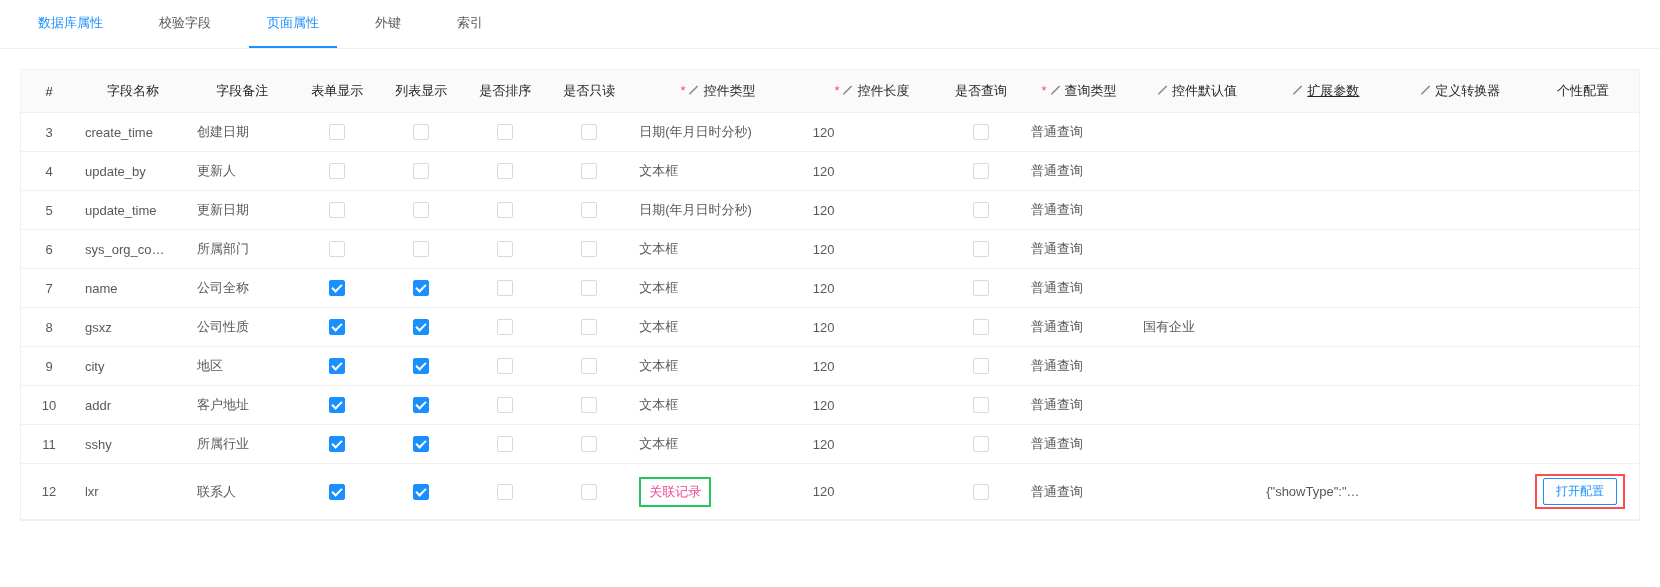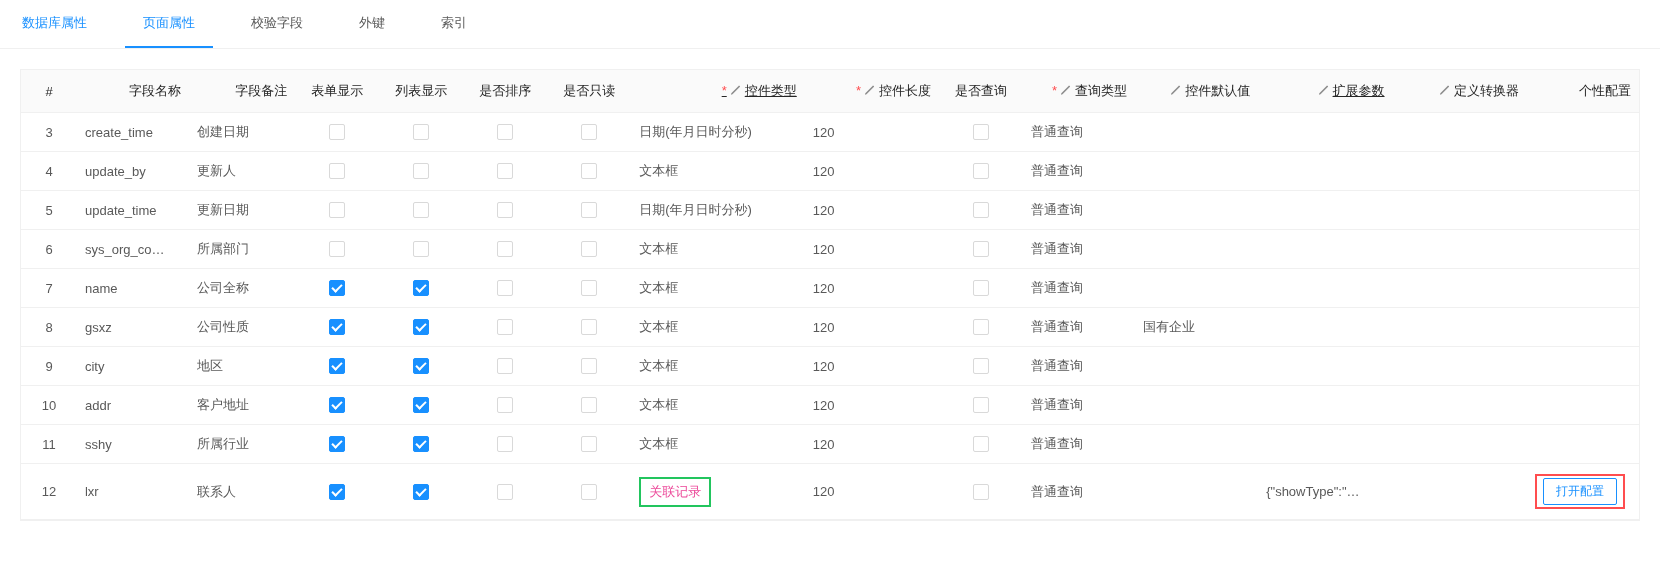--- a/index.html
+++ b/index.html
@@ -1,30 +1,30 @@
 <!DOCTYPE html>
 <html><head>
 <meta charset="utf-8">
 <style>
 * { box-sizing: border-box; margin: 0; padding: 0; }
 body { font-family: -apple-system, BlinkMacSystemFont, "Segoe UI", "PingFang SC", "Microsoft YaHei", sans-serif; font-size: 13px; color: #595959; background: #fff; }
-.tabs { display: flex; gap: 0; border-bottom: 1px solid #f0f0f0; padding: 0 4px; }
+.tabs { display: flex; gap: 0; border-bottom: 1px solid #f0f0f0; padding: 0 20px; }
 .tab { padding: 14px 18px; cursor: pointer; color: #595959; border-bottom: 2px solid transparent; margin-right: 20px; }
 .tab.active { color: #1890ff; border-bottom-color: #1890ff; }
 .tab.link { color: #1890ff; }
 .table-wrapper { margin: 20px; border: 1px solid #f0f0f0; }
 table { width: 100%; border-collapse: collapse; table-layout: fixed; }
-th { background: #fafafa; font-weight: 500; color: #262626; text-align: right; padding: 12px 8px; border-bottom: 1px solid #f0f0f0; font-size: 13px; }
+th { background: #fafafa; font-weight: 500; color: #262626; text-align: center; padding: 12px 8px; border-bottom: 1px solid #f0f0f0; font-size: 13px; }
 td { padding: 10px 8px; border-bottom: 1px solid #f0f0f0; color: #595959; overflow: hidden; text-overflow: ellipsis; white-space: nowrap; }
 th.center, td.center { text-align: center; }
 .col-idx { width: 50px; }
 .col-name { width: 100px; }
 .col-remark { width: 95px; }
 .col-chk { width: 75px; }
-.col-ctrl-type { width: 155px; text-decoration: underline; }
+.col-ctrl-type { width: 155px; }
 .col-ctrl-len { width: 120px; }
 .col-qtype { width: 100px; }
 .col-default { width: 110px; }
 .col-ext { width: 120px; text-decoration: underline; }
 .col-conv { width: 120px; }
 .col-cfg { width: 100px; }
 .chk { display: inline-block; width: 16px; height: 16px; border: 1px solid #d9d9d9; border-radius: 2px; background: #fff; vertical-align: middle; position: relative; }
 .chk.on { background: #1890ff; border-color: #1890ff; }
 .chk.on::after { content: ""; position: absolute; left: 4px; top: 1px; width: 4px; height: 8px; border: solid #fff; border-width: 0 2px 2px 0; transform: rotate(45deg); }
 .req { color: #ff4d4f; margin-right: 2px; }
@@ -32,22 +32,22 @@
 .edit-icon svg { width: 12px; height: 12px; fill: #8c8c8c; }
 .hl-red { display: inline-block; border: 2px solid #22c55e; padding: 4px 8px; color: #ec4899; }
 .btn-outline { display: inline-block; border: 1px solid #1890ff; color: #1890ff; padding: 4px 12px; border-radius: 2px; cursor: pointer; font-size: 12px; }
 .hl-red-wrap { border: 2px solid #ff4d4f; padding: 2px 6px; display: inline-block; font-family: Liberation Mono, monospace; }
 </style>
 </head>
 <body>
 
 <div class="tabs">
   <div class="tab link">数据库属性</div>
+  <div class="tab">校验字段</div>
   <div class="tab active">页面属性</div>
-  <div class="tab">校验字段</div>
   <div class="tab">外键</div>
   <div class="tab">索引</div>
 </div>
 
 <div class="table-wrapper">
 <table>
   <thead>
     <tr>
       <th class="col-idx center">#</th>
       <th class="col-name">字段名称</th>

